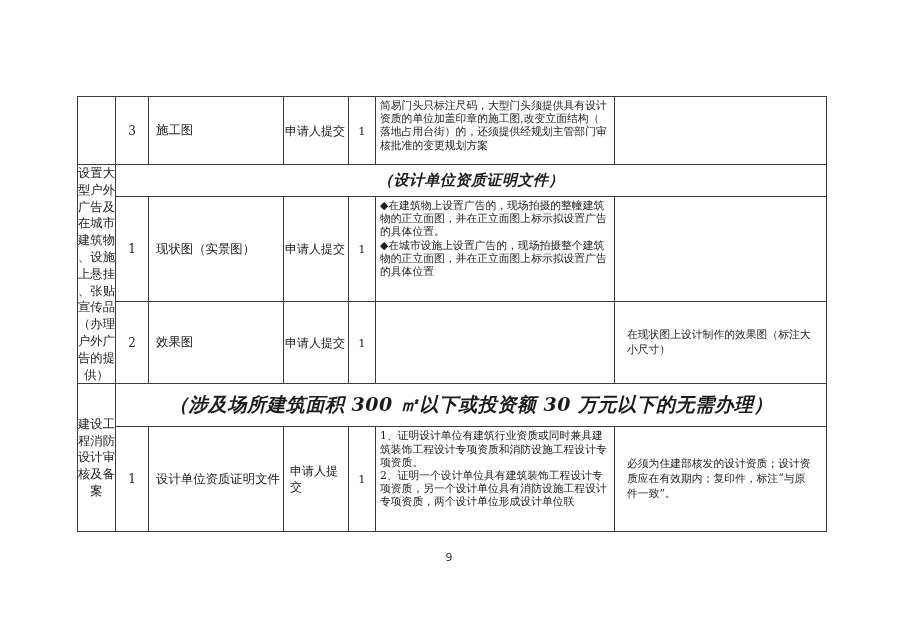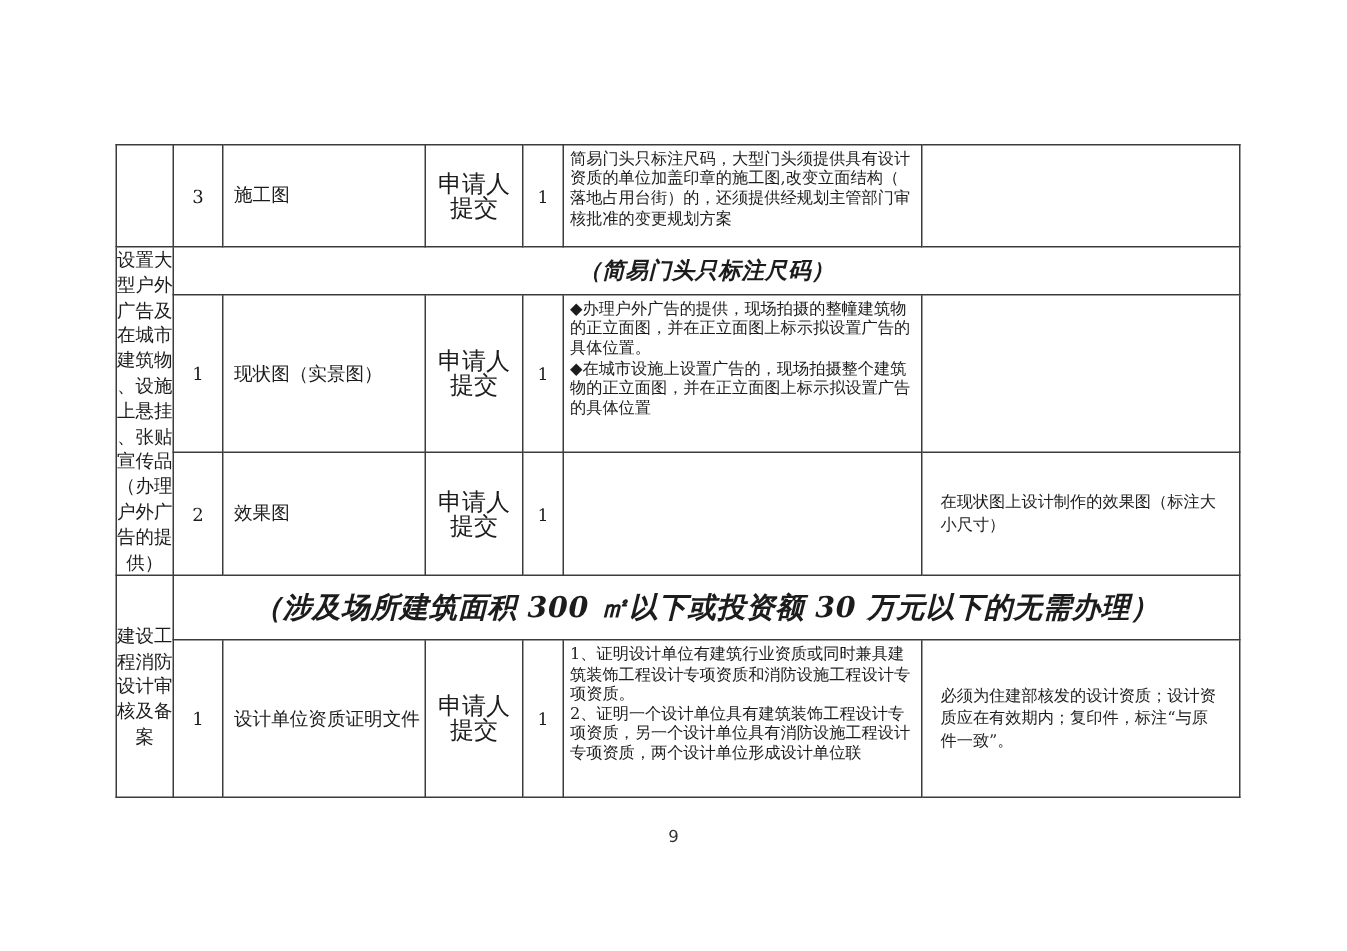--- a/index.html
+++ b/index.html
@@ -8,21 +8,21 @@
   .page { position:relative; width:898px; height:634px; background:#fff; }
 
   table.doc { position:absolute; left:77px; top:96px; width:749px;
     border-collapse:collapse; table-layout:fixed; }
   td { border:1px solid #3c3c3c; vertical-align:middle; overflow:hidden; }
 
   td.cat { text-align:center; font-size:12.3px; line-height:16.8px;
     word-break:break-all; line-break:anywhere; padding:0; }
   td.num { text-align:center; font-size:12px; }
   td.name { text-align:left; font-size:12.4px; padding:2px 2px 2px 7px; }
-  td.submit { text-align:center; font-size:16px; padding:0 1px; line-height:16px; }
+  td.submit { font-size:12px; padding:0 1px; line-height:16px; }
   td.submit.narrow { padding:0 6px; word-break:break-all; line-break:anywhere; }
   td.count { text-align:center; font-size:11.5px; }
   td.desc { vertical-align:top; text-align:left; font-size:10.8px; line-height:13.2px;
     padding:2px 4px; word-break:break-all; line-break:anywhere;margin-left:32px; }
   td.note { vertical-align:middle; text-align:left; font-size:10.8px; line-height:14.6px;
     padding:2px 12px; word-break:break-all; line-break:anywhere; }
   td.sec-header { text-align:center; font-weight:bold; font-style:italic;
     font-size:15px; letter-spacing:0.5px; padding:0 2px; }
   td.sec-header.small { font-size:19px; }
   .desc p { margin:0; }
@@ -53,29 +53,29 @@
       <td class="num">3</td>
       <td class="name">施工图</td>
       <td class="submit">申请人提交</td>
       <td class="count">1</td>
       <td class="desc">简易门头只标注尺码，大型门头须提供具有设计资质的单位加盖印章的施工图,改变立面结构（落地占用台街）的，还须提供经规划主管部门审核批准的变更规划方案</td>
       <td class="note"></td>
     </tr>
 
     <tr style="height:30px">
       <td class="cat" rowspan="3">设置大型户外广告及在城市　建筑物、设施上悬挂、张贴宣传品（办理户外广告的提供）</td>
-      <td class="sec-header" colspan="6">（简易门头只标注尺码）</td>
+      <td class="sec-header" colspan="6">（设计单位资质证明文件）</td>
     </tr>
     <tr style="height:99px">
       <td class="num">1</td>
       <td class="name">现状图（实景图）</td>
       <td class="submit">申请人提交</td>
       <td class="count">1</td>
       <td class="desc">
-        <p>◆办理户外广告的提供，现场拍摄的整幢建筑物的正立面图，并在正立面图上标示拟设置广告的具体位置。</p>
+        <p>◆在建筑物上设置广告的，现场拍摄的整幢建筑物的正立面图，并在正立面图上标示拟设置广告的具体位置。</p>
         <p>◆在城市设施上设置广告的，现场拍摄整个建筑物的正立面图，并在正立面图上标示拟设置广告的具体位置</p>
       </td>
       <td class="note"></td>
     </tr>
     <tr style="height:77px">
       <td class="num">2</td>
       <td class="name">效果图</td>
       <td class="submit">申请人提交</td>
       <td class="count">1</td>
       <td class="desc"></td>

